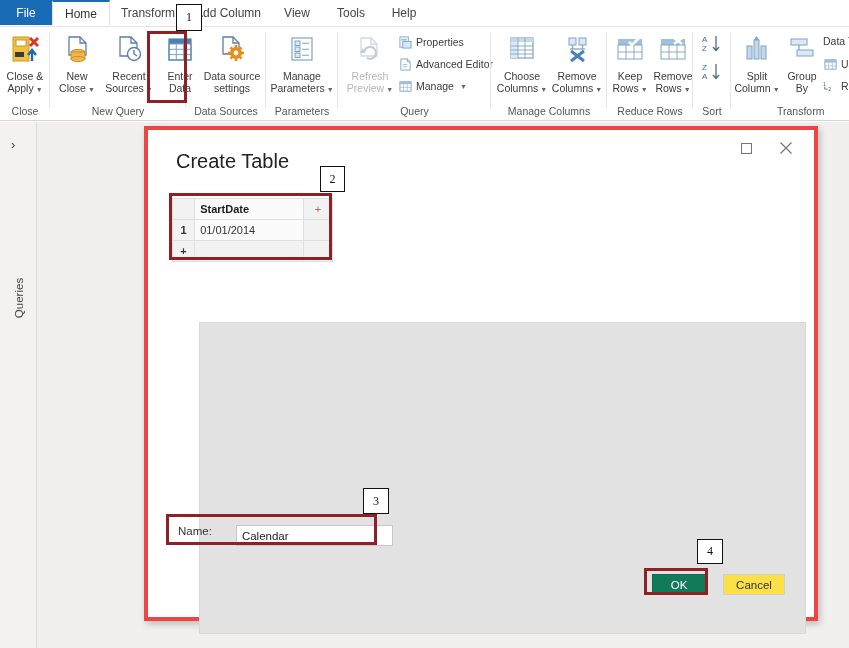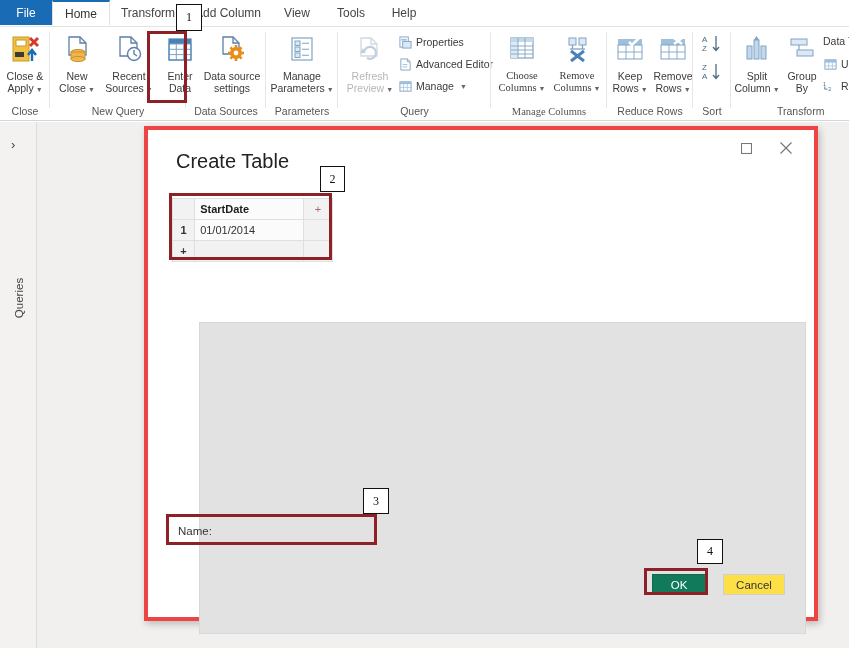--- a/index.html
+++ b/index.html
@@ -352,21 +352,21 @@
           </svg>
         </span>
         <span>Manage</span>
         <span class="caret">▼</span>
       </div>
 
       <div class="gtitle">Query</div>
       <div class="sep"></div>
     </div>
 
-    <div class="rgroup" style="left:491px;width:116px;font-family:Liberation Serif, serif;">
+    <div class="rgroup" style="left:491px;width:116px;">
       <div class="bigbtn" style="left:4px;width:54px;">
         <div class="ico">
           <svg width="30" height="30" viewBox="0 0 30 30">
             <rect x="4" y="4" width="22" height="20" fill="#ffffff" stroke="#7fa3c4" stroke-width="1.2"></rect>
             <rect x="4" y="4" width="22" height="4" fill="#c3d8ea"></rect>
             <rect x="4" y="8" width="7" height="16" fill="#dce9f4"></rect>
             <path d="M11 4 v20 M18 4 v20 M4 12 h22 M4 16 h22 M4 20 h22" stroke="#7fa3c4" stroke-width="0.9"></path>
           </svg>
         </div>
         <div class="lbl">Choose</div>
@@ -545,20 +545,21 @@
         <td class="cnum">+</td>
         <td class="cval"></td>
         <td class="cplus"></td>
       </tr>
     </tbody>
       </table>
   </div>
 
   <div id="name-row">
     <span id="name-label">Name:</span>
+    <input id="name-input" type="text" value="Calendar" style="">
   </div>
 
   <div id="ok-button">OK</div>
   <div id="cancel-button">Cancel</div>
 </div>
 
 <div class="hl" style="left:147px;top:31px;width:40px;height:72px;"></div>
 <div class="hl" style="left:169px;top:193px;width:163px;height:67px;"></div>
 <div class="hl" style="left:166px;top:514px;width:211px;height:31px;"></div>
 <div class="hl" style="left:644px;top:568px;width:64px;height:27px;"></div>

